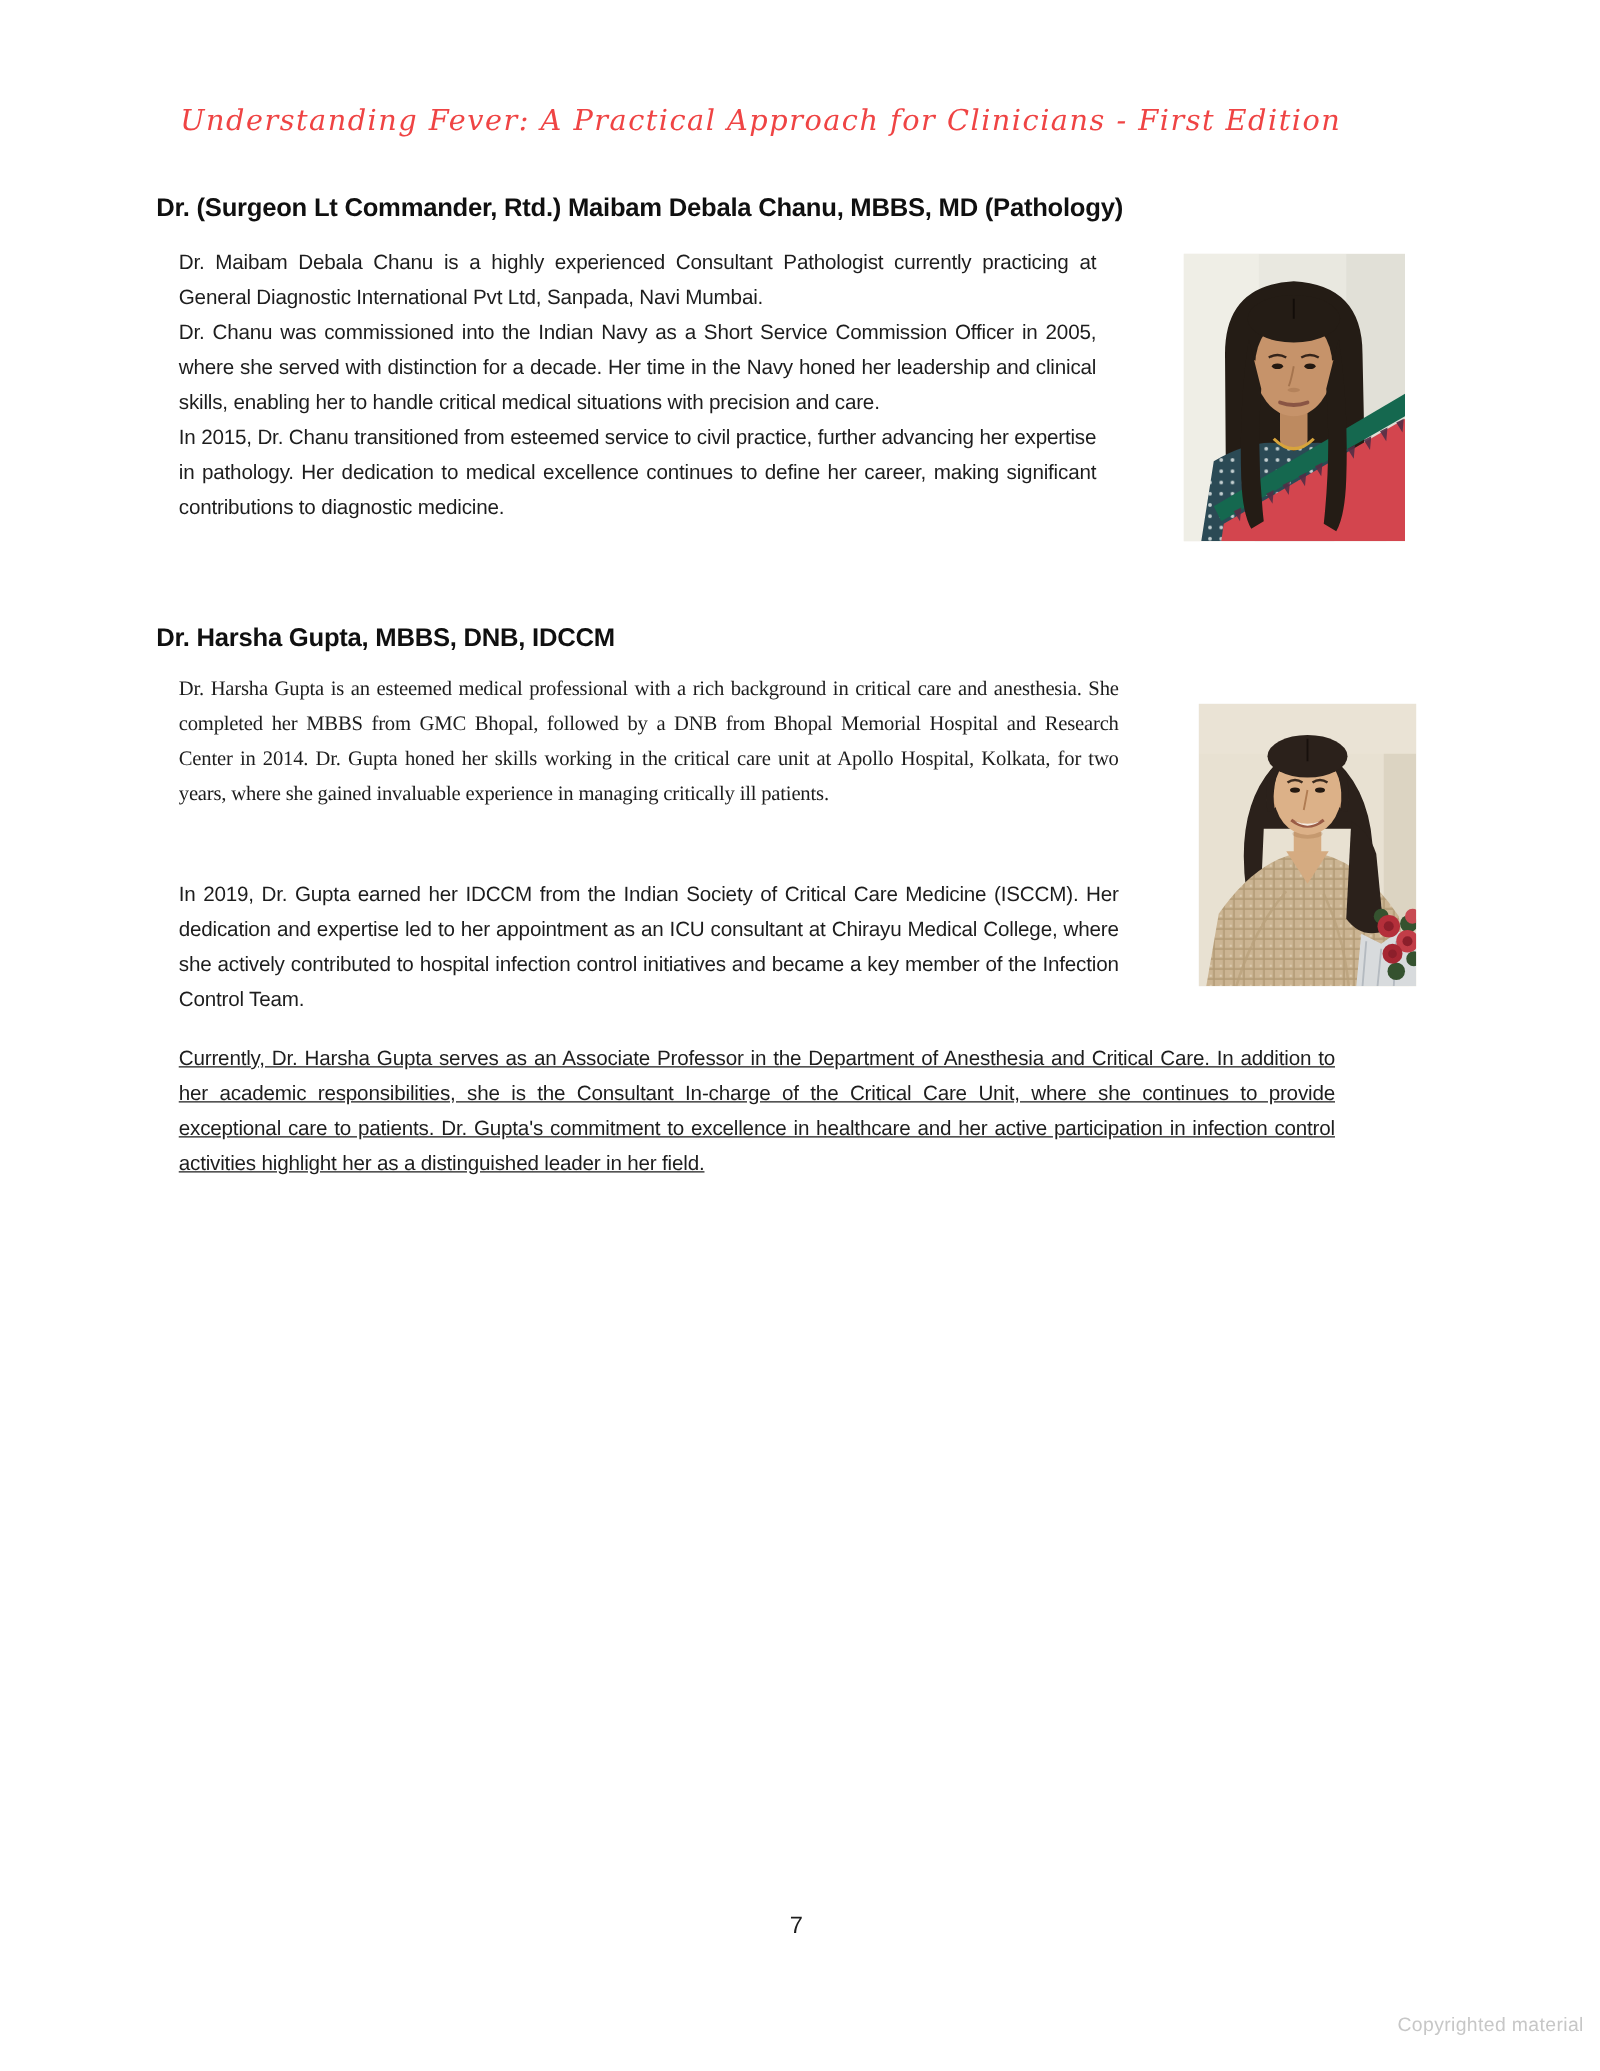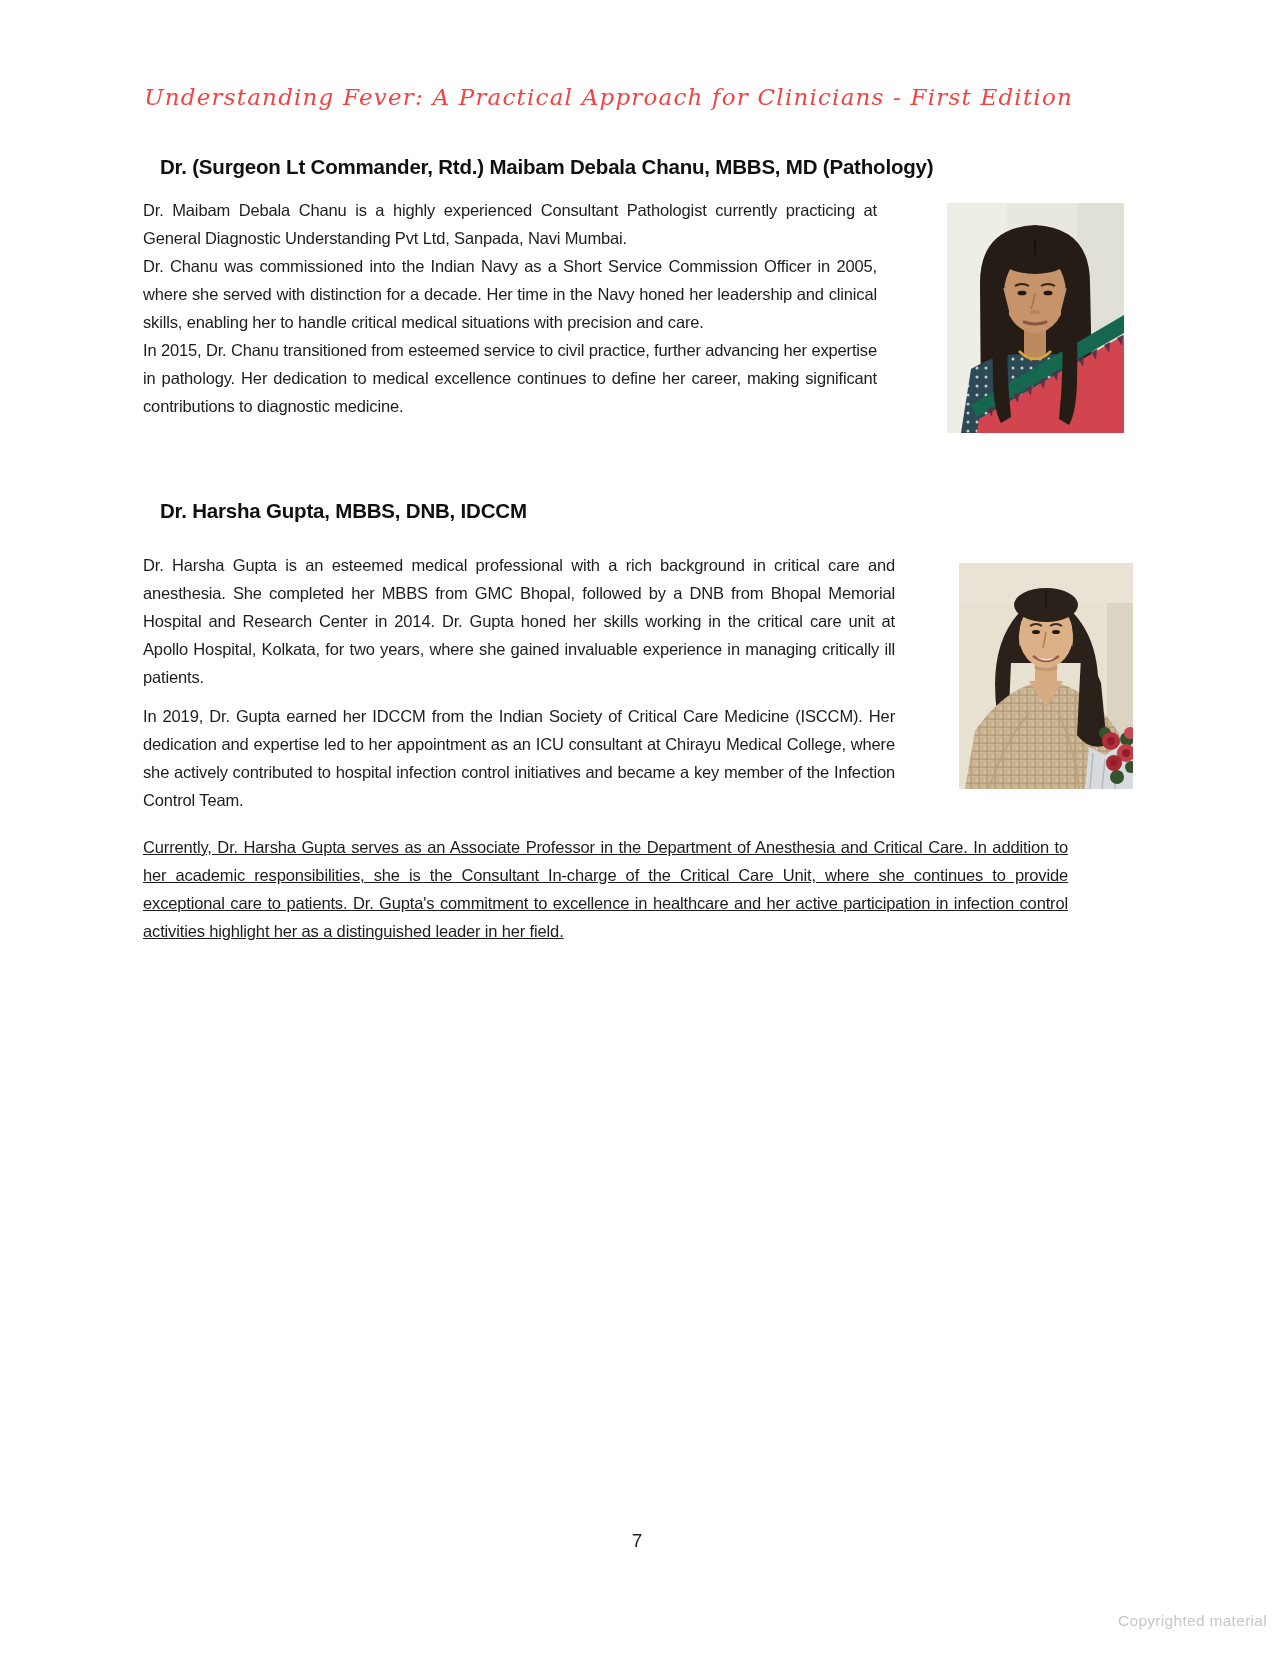--- a/index.html
+++ b/index.html
@@ -17,21 +17,21 @@
     text-align:right;
     font-family:"DejaVu Serif", serif;
     font-style:italic;
     font-size:23px;
     color:#ef4444;
     letter-spacing:1.2px;
     white-space:nowrap;
   }
 
   .heading {
-    position:absolute; left:160px;
+    position:absolute; left:125px;
     font-weight:700;
     font-size:20.5px;
     color:#101010;
     letter-spacing:-0.2px;
     white-space:nowrap;
     margin:0;
   }
   #heading-chanu { top:155px; }
   #heading-gupta { top:499px; }
 
@@ -39,21 +39,21 @@
     position:absolute; left:143px;
     font-size:16.5px;
     line-height:28px;
     letter-spacing:-0.15px;
     color:#1d1d1d;
     text-align:justify;
   }
   .body-block p { margin:0; }
 
   #para-chanu { top:196px; width:734px; }
-  #para-gupta-1 { top:551px; width:752px; }
+  #para-gupta-1 { top:537px; width:752px;font-family:Liberation Serif, serif; }
   #para-gupta-2 { top:702px; width:752px; }
   #para-gupta-3 { top:833px; width:925px;text-decoration:underline; }
 
   .photo {
     position:absolute; overflow:hidden;
     background:#e9e8e0;
   }
   #photo-chanu { left:947px; top:203px; width:177px; height:230px; }
   #photo-gupta { left:959px; top:563px; width:174px; height:226px; }
   .photo svg { display:block; }
@@ -75,21 +75,21 @@
 </head>
 <body>
 
 <div class="page">
 
   <div class="script-header">Understanding Fever: A Practical Approach for Clinicians - First Edition</div>
 
   <h1 class="heading" id="heading-chanu">Dr. (Surgeon Lt Commander, Rtd.) Maibam Debala Chanu, MBBS, MD (Pathology)</h1>
 
   <div class="body-block" id="para-chanu">
-    <p>Dr. Maibam Debala Chanu is a highly experienced Consultant Pathologist currently practicing at General Diagnostic Understanding Pvt Ltd, Sanpada, Navi Mumbai.</p>
+    <p>Dr. Maibam Debala Chanu is a highly experienced Consultant Pathologist currently practicing at General Diagnostic International Pvt Ltd, Sanpada, Navi Mumbai.</p>
     <p>Dr. Chanu was commissioned into the Indian Navy as a Short Service Commission Officer in 2005, where she served with distinction for a decade. Her time in the Navy honed her leadership and clinical skills, enabling her to handle critical medical situations with precision and care.</p>
     <p>In 2015, Dr. Chanu transitioned from esteemed service to civil practice, further advancing her expertise in pathology. Her dedication to medical excellence continues to define her career, making significant contributions to diagnostic medicine.</p>
   </div>
 
   <div class="photo" id="photo-chanu">
     <svg width="177" height="230" viewBox="0 0 177 230">
 
       <rect width="177" height="230" fill="#e9e8e0"></rect>
       <rect x="0" width="60" height="230" fill="#efeee6"></rect>
       <rect x="130" width="47" height="230" fill="#e1e0d7"></rect>

